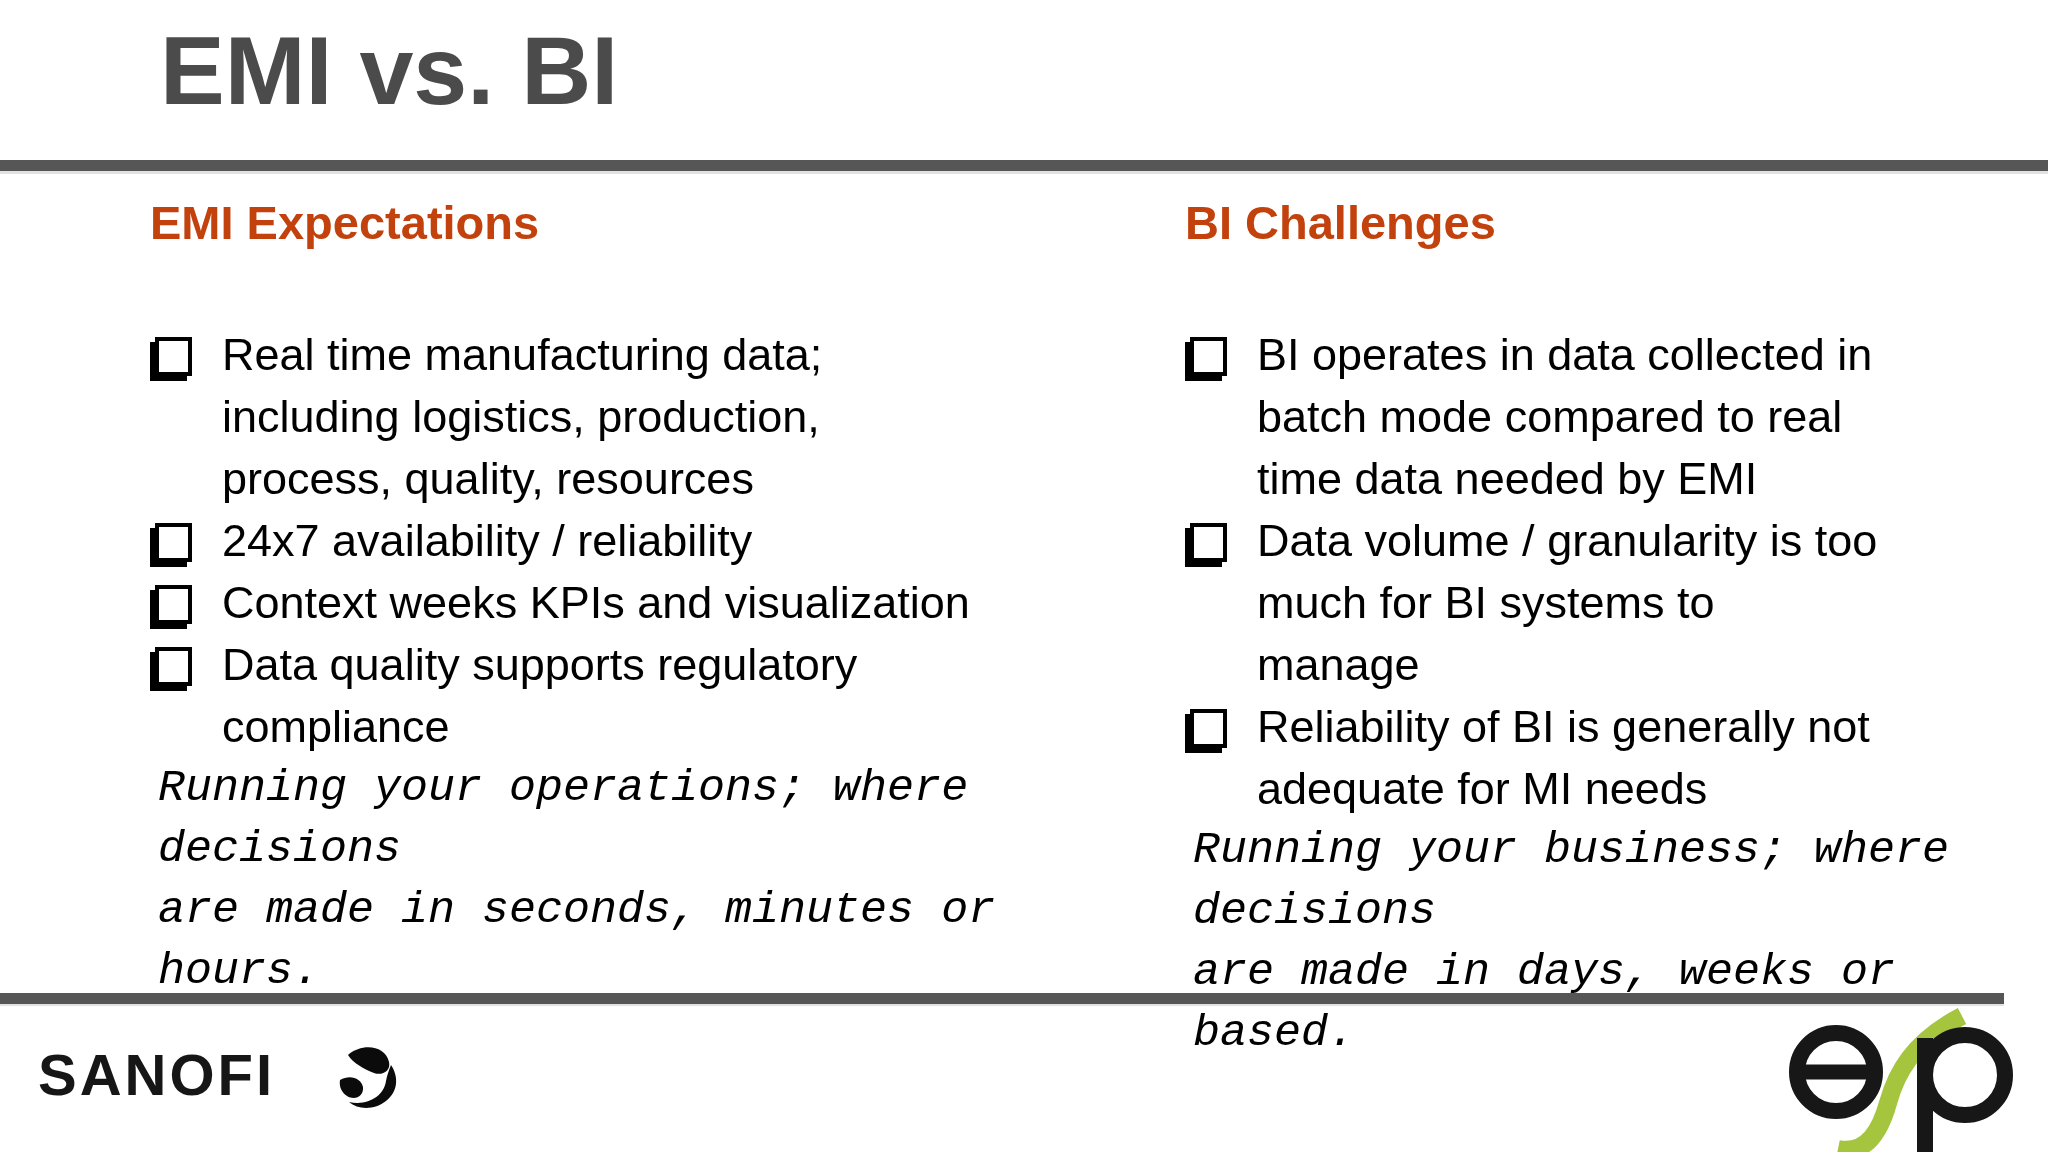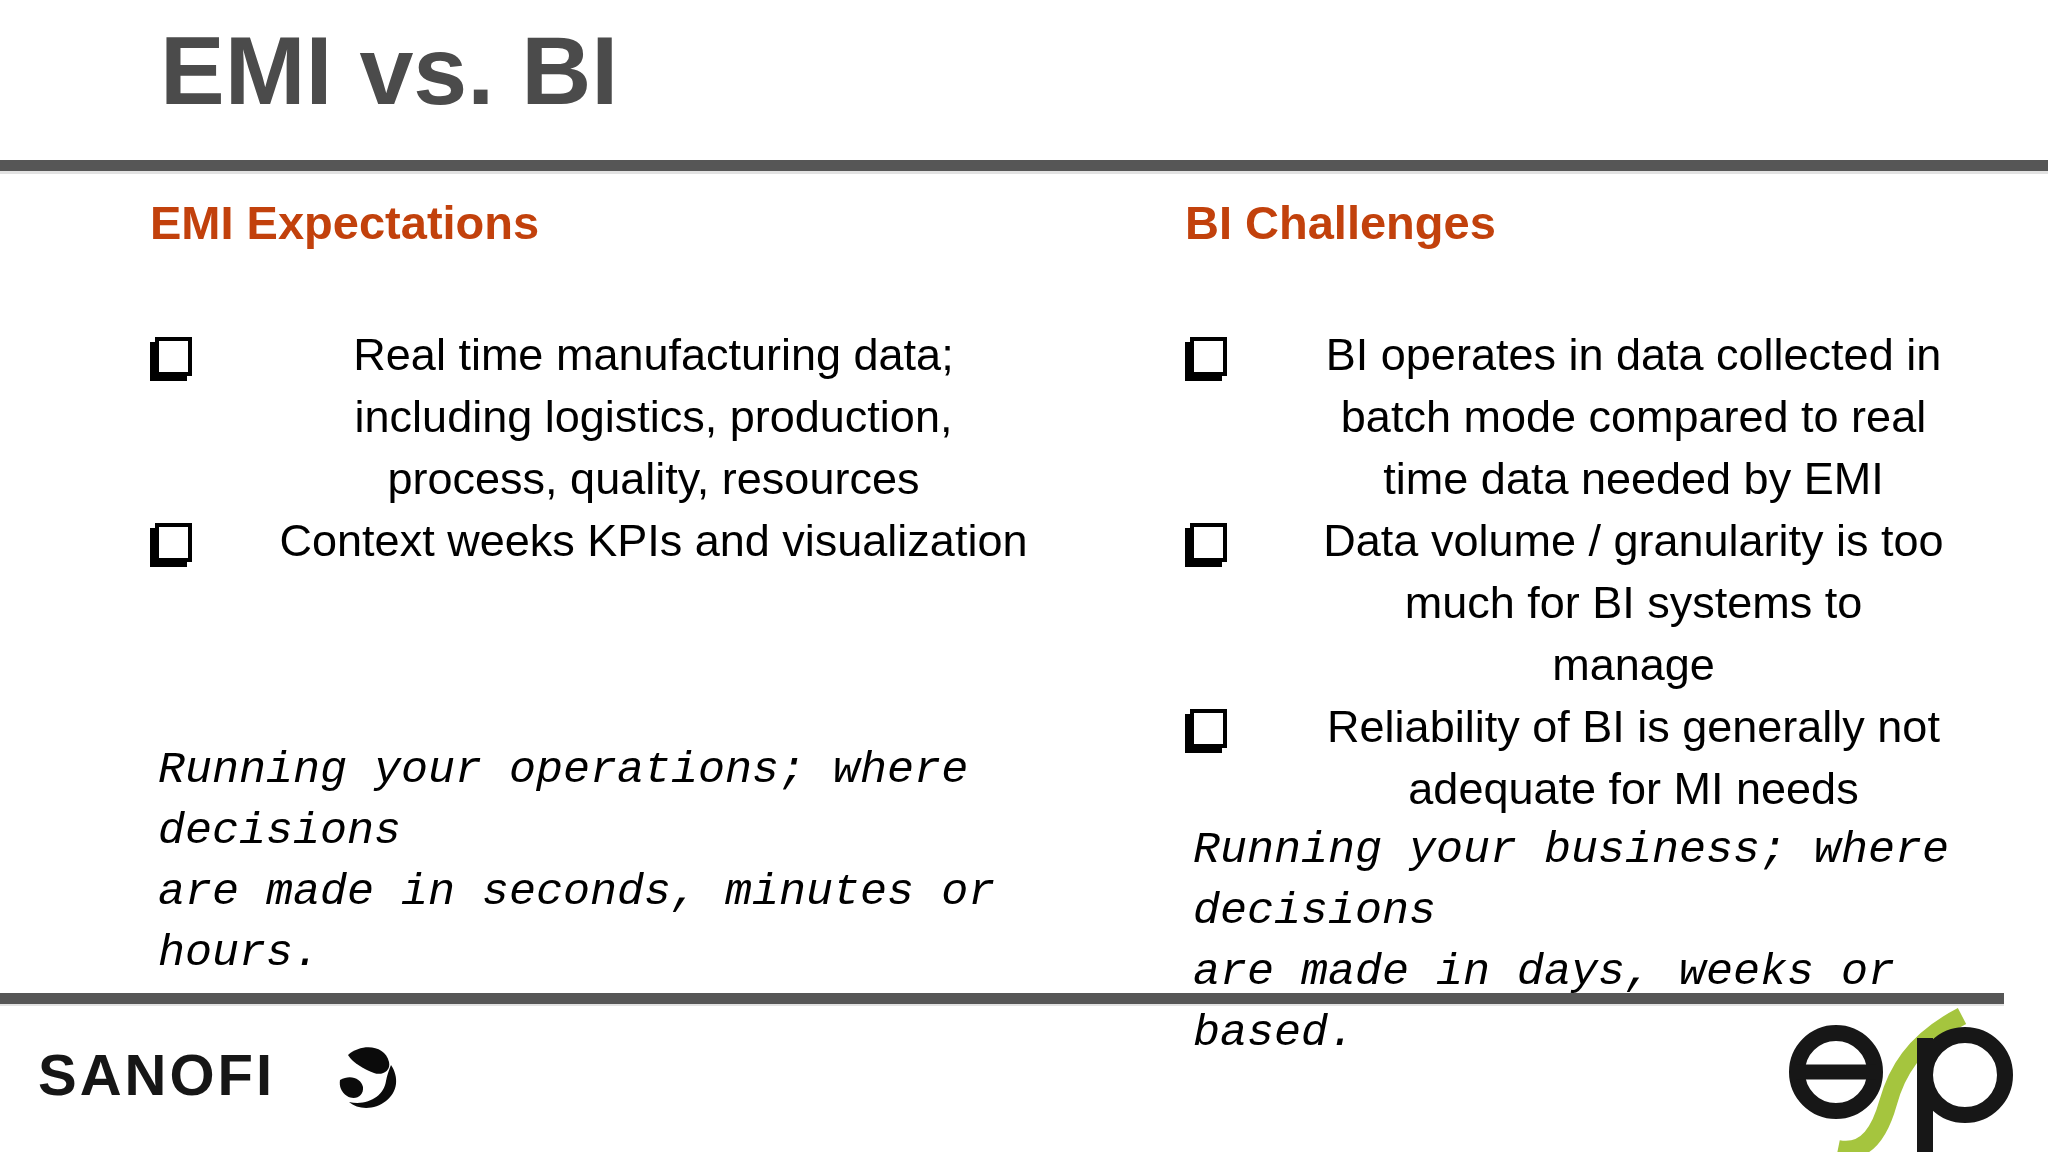--- a/index.html
+++ b/index.html
@@ -50,21 +50,21 @@
   }
   ul.bullets li{
     display:grid;grid-template-columns:72px auto;
   }
   .check{
     width:29px;height:31px;
     border:4px solid #000;
     box-shadow:-5px 5px 0 0 #000;
     margin-top:13px;margin-left:5px;
   }
-  .bullet-text{white-space:pre-line;text-align:center;}
+  .bullet-text{white-space:pre-line;}
 
   .footnote{
     margin-top:auto;
     padding:0 0 16px 8px;
     font-size:45px;font-style:italic;line-height:61px;
     white-space:pre-line;
     font-family:Liberation Mono, monospace;
   }
 
   
@@ -101,21 +101,30 @@
       <h2 class="col-heading">EMI Expectations</h2>
       <ul class="bullets">
         <li>
           <span class="check"></span>
           <span class="bullet-text">Real time manufacturing data;
 including logistics, production,
 process, quality, resources</span>
         </li>
         <li>
           <span class="check"></span>
+          <span class="bullet-text">24x7 availability / reliability</span>
+        </li>
+        <li>
+          <span class="check"></span>
           <span class="bullet-text">Context weeks KPIs and visualization</span>
+        </li>
+        <li>
+          <span class="check"></span>
+          <span class="bullet-text">Data quality supports regulatory
+compliance</span>
         </li>
       </ul>
       <div class="footnote">Running your operations; where decisions
 are made in seconds, minutes or hours.</div>
     </div>
 
     <div class="col col-right">
       <h2 class="col-heading">BI Challenges</h2>
       <ul class="bullets">
         <li>

